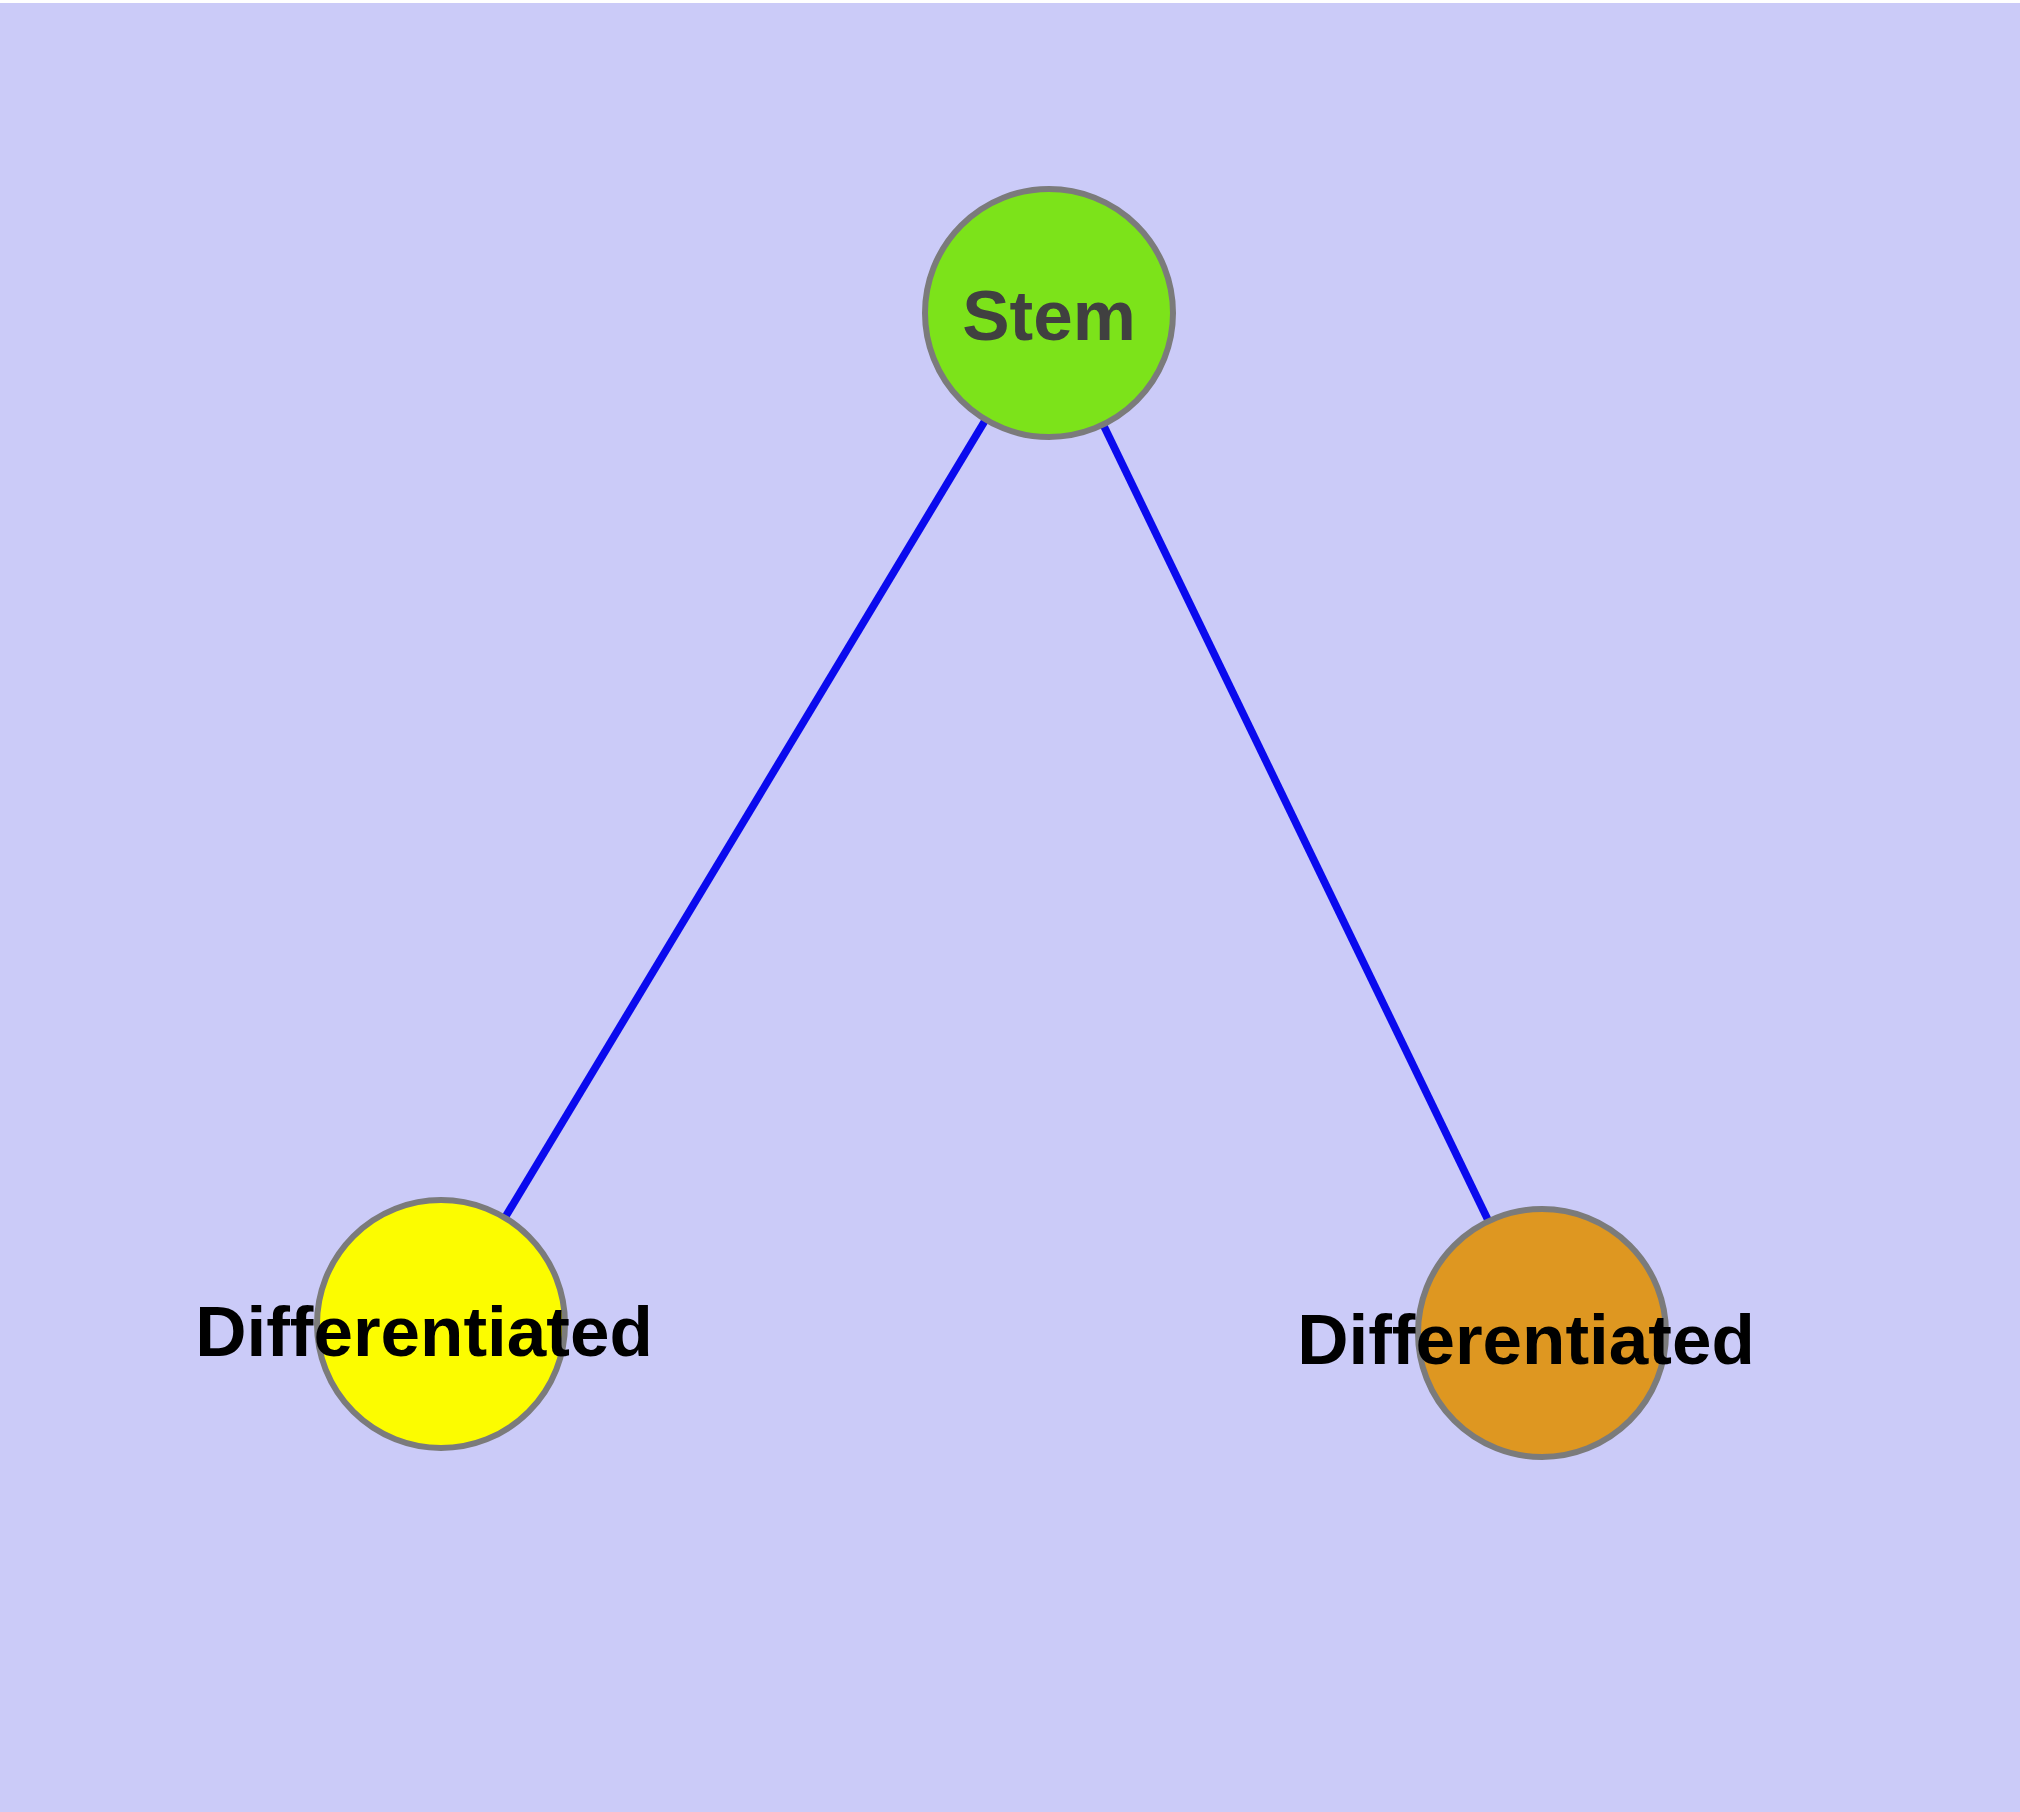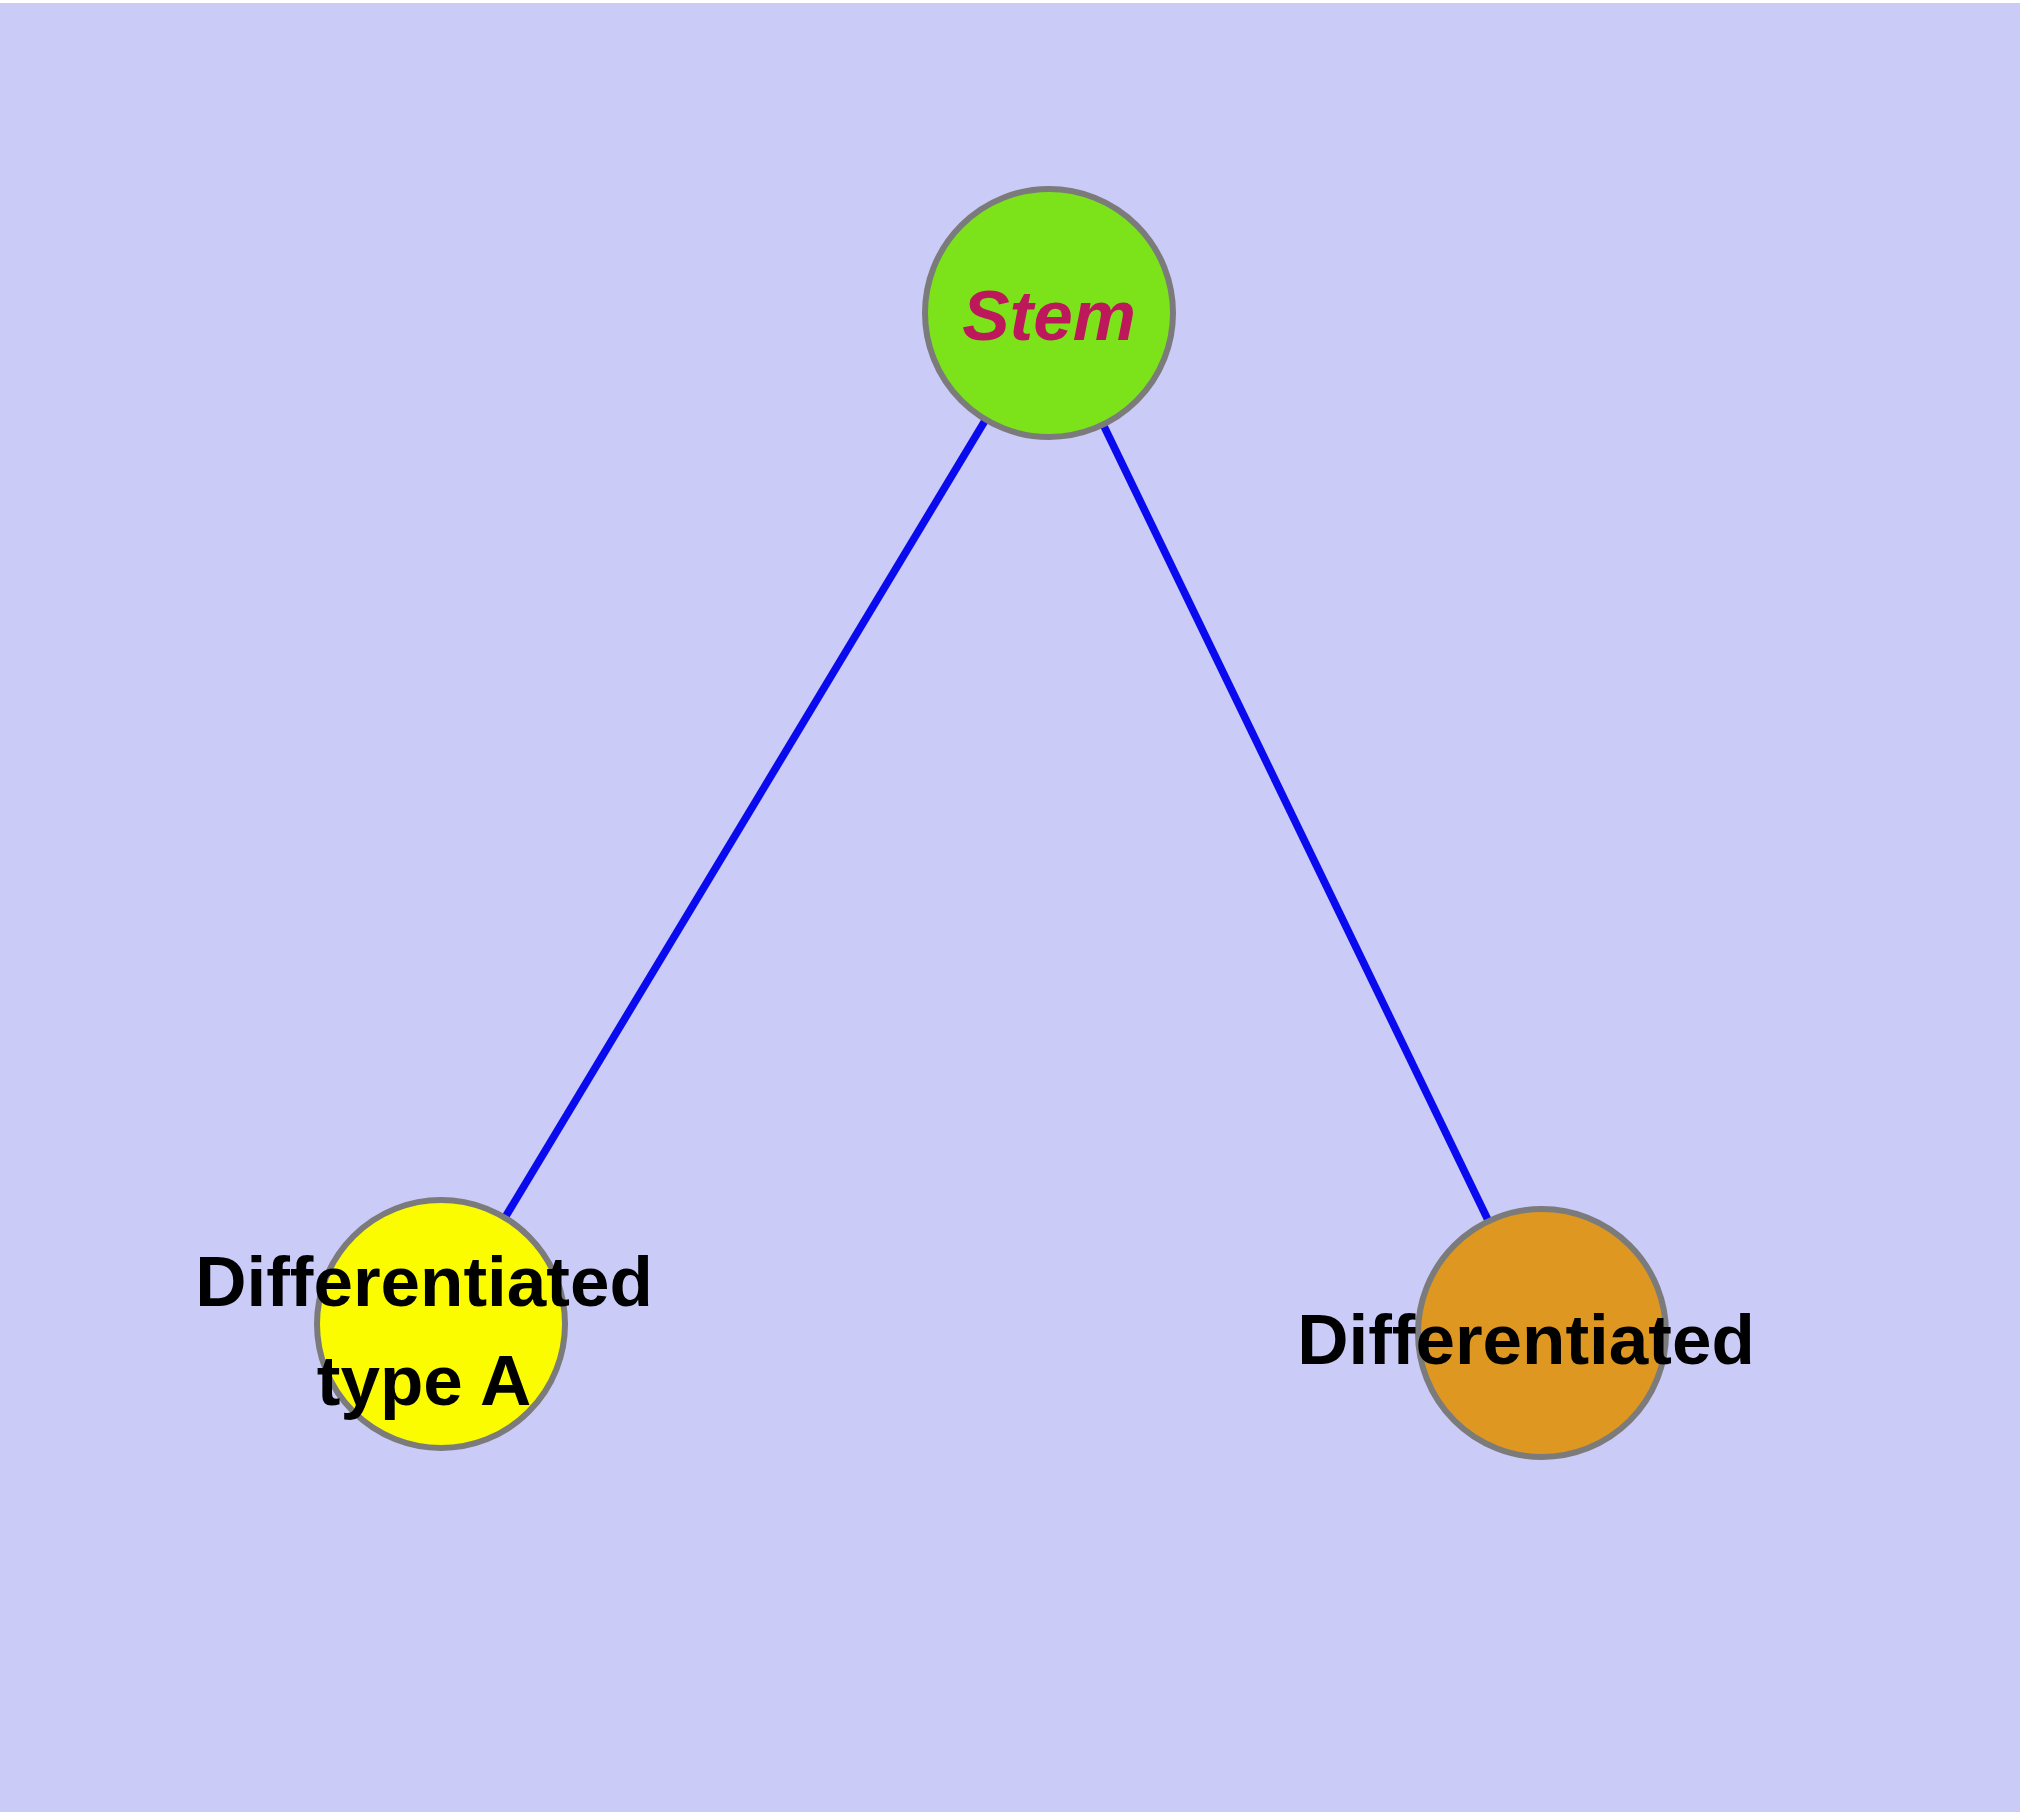--- a/index.html
+++ b/index.html
@@ -63,25 +63,24 @@
     <line class="edge" x1="1238" y1="370" x2="520" y2="1562" style="stroke: rgb(10, 10, 238);"></line>
     <line class="edge" x1="1238" y1="370" x2="1820" y2="1573" style="stroke: rgb(10, 10, 238);"></line>
   </svg>
 
   <div class="node node-stem" style="background-color: rgb(124, 227, 26);"></div>
 
   <div class="node node-type-a" style="background-color: rgb(252, 252, 0);"></div>
 
   <div class="node node-type-b" style="background-color: rgb(222, 151, 33);"></div>
 
-  <div class="node-label label-stem" style="color: #be185d; font-style: italic;">Stem</div>
+  <div class="node-label label-stem" style="color: #404040;">Stem</div>
 
   <div class="node-label label-type-a" style="color: rgb(0, 0, 0);">
     <span class="label-line">Differentiated</span>
-    <span class="label-line">type A</span>
   </div>
 
   <div class="node-label label-type-b" style="color: rgb(0, 0, 0);">
     <span class="label-line">Differentiated</span>
   </div>
 
 </div>
 
 
 </body></html>

